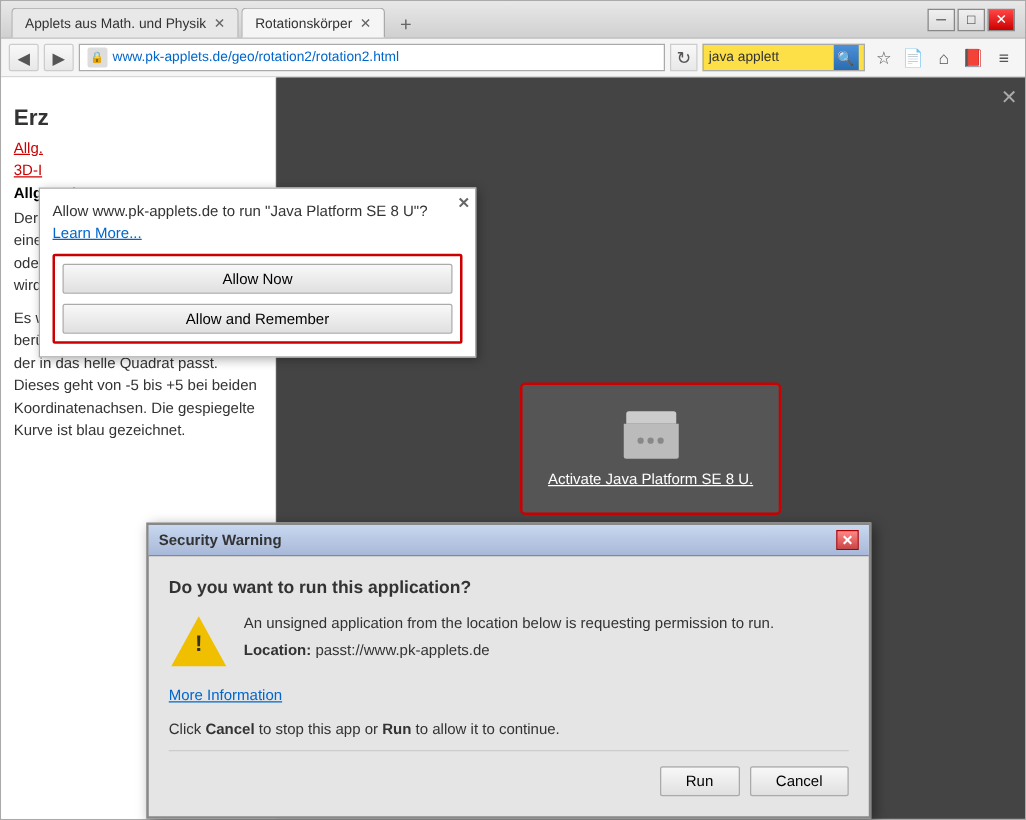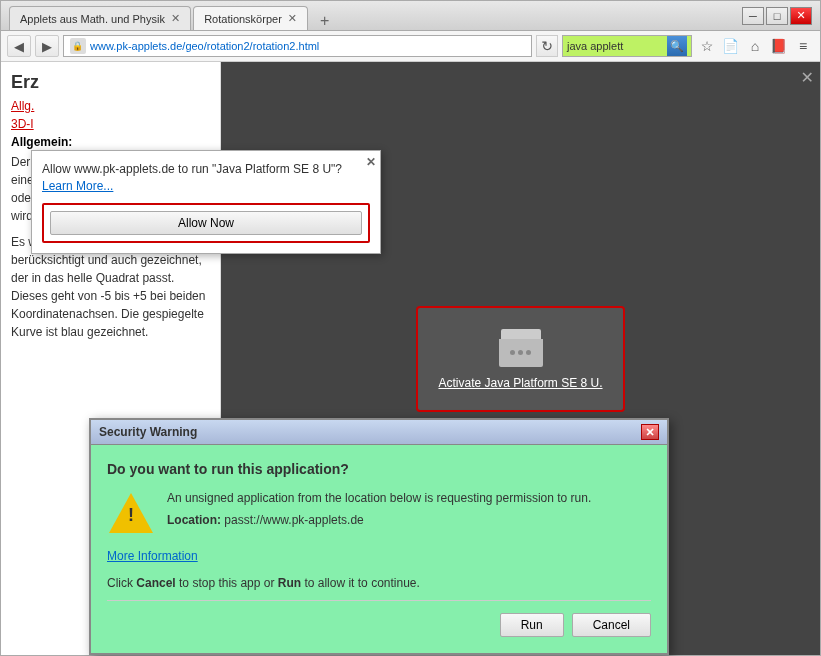--- a/index.html
+++ b/index.html
@@ -18,32 +18,32 @@
     .window-controls { display: flex; gap: 2px; }
     .win-btn { width: 22px; height: 18px; border: 1px solid #888; background: linear-gradient(to bottom, #f0f0f0, #ddd); cursor: pointer; display: flex; align-items: center; justify-content: center; font-size: 11px; color: #333; }
     .win-btn.close { background: linear-gradient(to bottom, #f44, #c00); color: white; }
 
     
     .nav-bar { background: #f5f5f5; padding: 4px 6px; border-bottom: 1px solid #ccc; display: flex; align-items: center; gap: 4px; }
     .nav-btn { width: 24px; height: 22px; border: 1px solid #ccc; background: linear-gradient(to bottom, #f8f8f8, #e8e8e8); cursor: pointer; display: flex; align-items: center; justify-content: center; font-size: 13px; color: #555; border-radius: 2px; }
     .address-bar { flex: 1; height: 22px; border: 1px solid #aaa; padding: 0 6px; font-size: 11px; background: white; color: #0066cc; display: flex; align-items: center; }
     .address-icon { width: 16px; height: 16px; background: #ddd; border-radius: 2px; margin-right: 4px; display: flex; align-items: center; justify-content: center; font-size: 9px; }
     .refresh-btn { width: 22px; height: 22px; border: 1px solid #ccc; background: linear-gradient(to bottom, #f8f8f8, #e8e8e8); cursor: pointer; display: flex; align-items: center; justify-content: center; font-size: 14px; color: #555; }
-    .search-bar { width: 130px; height: 22px; border: 1px solid #aaa; padding: 0 4px; font-size: 11px; display: flex; align-items: center; background: #bef264; }
+    .search-bar { width: 130px; height: 22px; border: 1px solid #aaa; padding: 0 4px; font-size: 11px; display: flex; align-items: center; background: #fde047; }
     .search-text { flex: 1; font-size: 11px; color: #333; }
     .search-icon-btn { width: 20px; height: 20px; background: linear-gradient(to bottom, #4a90d9, #2b6cb0); border: none; cursor: pointer; display: flex; align-items: center; justify-content: center; color: white; font-size: 11px; }
     .nav-icons { display: flex; gap: 2px; align-items: center; }
     .nav-icon { width: 22px; height: 22px; display: flex; align-items: center; justify-content: center; cursor: pointer; font-size: 14px; color: #555; }
 
     
     .main-content { flex: 1; display: flex; position: relative; background: white; }
 
     
     .sidebar { width: 220px; padding: 10px; border-right: 1px solid #ddd; background: white; font-size: 12px; overflow: hidden; }
-    .sidebar-title { font-size: 18px; font-weight: bold; color: #333; margin-bottom: 6px; }
+    .sidebar-title { font-size: 18px; font-weight: bold; color: #333; margin-bottom: 6px; margin-top: 12px; }
     .sidebar-link { color: #cc0000; font-size: 12px; margin-bottom: 4px; text-decoration: underline; cursor: pointer; }
     .sidebar-section-title { font-weight: bold; margin-bottom: 4px; }
     .sidebar-text { font-size: 12px; color: #333; line-height: 1.5; margin-bottom: 8px; }
 
     
     .page-area { flex: 1; background: #555; position: relative; overflow: hidden; }
 
     
     .dark-area { width: 100%; height: 100%; background: #444; display: flex; align-items: center; justify-content: center; position: relative; }
     .close-x { position: absolute; top: 6px; right: 6px; color: #aaa; font-size: 16px; cursor: pointer; }
@@ -59,21 +59,21 @@
 
     
     .plugin-popup { position: absolute; top: 88px; left: 30px; width: 350px; background: white; border: 1px solid #aaa; box-shadow: 2px 2px 8px rgba(0,0,0,0.3); z-index: 100; padding: 10px; }
     .plugin-popup-close { position: absolute; top: 4px; right: 4px; color: #666; cursor: pointer; font-size: 12px; font-weight: bold; }
     .plugin-popup-text { font-size: 12px; color: #333; margin-bottom: 8px; line-height: 1.4; }
     .plugin-popup-text a { color: #0066cc; text-decoration: underline; }
     .plugin-buttons { display: flex; gap: 8px; border: 2px solid #cc0000; padding: 6px; border-radius: 2px; flex-direction: column; }
     .plugin-btn { flex: 1; padding: 4px 8px; font-size: 12px; background: linear-gradient(to bottom, #f8f8f8, #e0e0e0); border: 1px solid #aaa; cursor: pointer; border-radius: 2px; }
 
     
-    .security-dialog { position: absolute; bottom: 0; left: 88px; width: 580px; background: #86efac; border: 2px solid #888; box-shadow: 3px 3px 10px rgba(0,0,0,0.4); z-index: 200; }
+    .security-dialog { position: absolute; bottom: 0; left: 116px; width: 580px; background: #e5e5e5; border: 2px solid #888; box-shadow: 3px 3px 10px rgba(0,0,0,0.4); z-index: 200; }
     .security-title-bar { background: linear-gradient(to bottom, #c8d8f0, #a8b8d8); padding: 4px 8px; display: flex; align-items: center; justify-content: space-between; border-bottom: 1px solid #888; }
     .security-title-text { font-size: 12px; font-weight: bold; color: #333; }
     .security-close-btn { width: 18px; height: 16px; background: linear-gradient(to bottom, #f88, #c44); border: 1px solid #a00; cursor: pointer; display: flex; align-items: center; justify-content: center; color: white; font-size: 11px; font-weight: bold; }
     .security-body { padding: 16px; }
     .security-question { font-size: 14px; font-weight: bold; color: #333; margin-bottom: 12px; }
     .security-content { display: flex; gap: 12px; align-items: flex-start; margin-bottom: 12px; }
     .warning-icon { width: 48px; height: 48px; display: flex; align-items: center; justify-content: center; flex-shrink: 0; }
     .security-info { font-size: 12px; color: #333; line-height: 1.5; }
     .security-info strong { font-weight: bold; }
     .security-info .location { margin-top: 4px; }
@@ -159,20 +159,21 @@
       </div>
     </div>
 
     <div class="plugin-popup">
       <span class="plugin-popup-close">✕</span>
       <div class="plugin-popup-text">
         <span>Allow www.pk-applets.de to run "Java Platform SE 8 U"?</span> <a>Learn More...</a>
       </div>
       <div class="plugin-buttons">
         <button class="plugin-btn">Allow Now</button>
+        <button class="plugin-btn">Allow and Remember</button>
       </div>
     </div>
 
     <div class="security-dialog">
       <div class="security-title-bar">
         <span class="security-title-text">Security Warning</span>
         <div class="security-close-btn">✕</div>
       </div>
       <div class="security-body">
         <div class="security-question">Do you want to run this application?</div>

